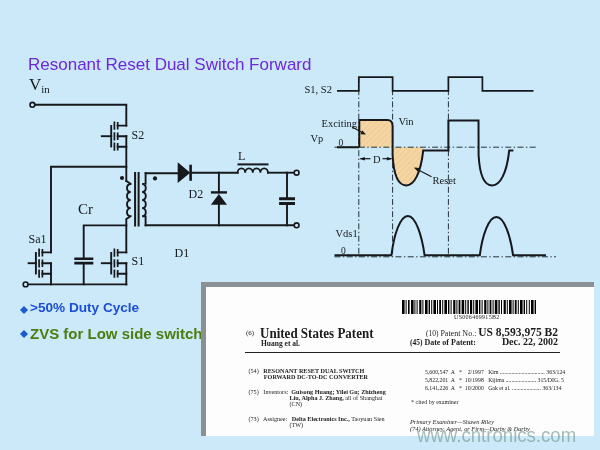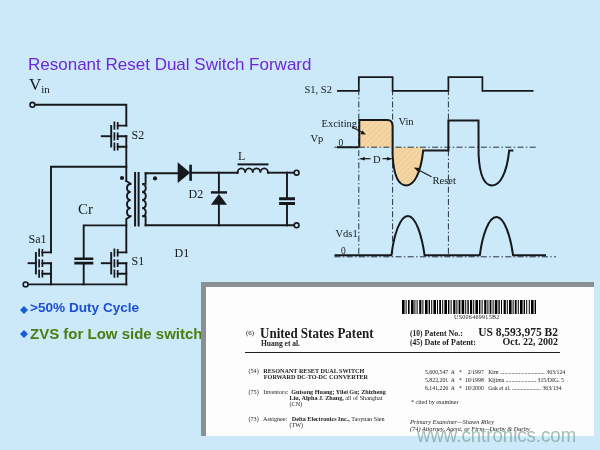--- a/index.html
+++ b/index.html
@@ -249,27 +249,27 @@
   </svg>
 
   <div class="abs" style="left:248px;top:27.5px;font-size:6px;letter-spacing:0.3px;">US006469915B2</div>
 
   <div class="abs" style="left:40px;top:42.5px;font-size:7px;">(6)</div>
 
   <div class="abs" style="left:54px;top:39px;font-size:14px;font-weight:bold;transform:scaleX(0.93);transform-origin:0 0;">United States Patent</div>
 
   <div class="abs" style="left:55px;top:52px;font-size:7.5px;font-weight:bold;text-align:center;">Huang et al.</div>
 
-  <div class="abs" style="left:204px;top:42px;font-size:7.5px;font-weight:bold;">(10) <span style="font-size:8px;">Patent No.:</span></div>
+  <div class="abs" style="left:220px;top:42px;font-size:7.5px;font-weight:normal;">(10) <span style="font-size:8px;">Patent No.:</span></div>
 
   <div class="abs" style="right:36px;top:39.5px;font-size:11.5px;font-weight:bold;">US 8,593,975 B2</div>
 
   <div class="abs" style="left:204px;top:51.5px;font-size:7.5px;font-weight:bold;text-align:right;">(45) <span style="font-size:8px;">Date of Patent:</span></div>
 
-  <div class="abs" style="right:36px;top:49.5px;font-size:10px;font-weight:bold;">Oct. 22, 2002</div>
+  <div class="abs" style="right:36px;top:49.5px;font-size:10px;font-weight:bold;">Dec. 22, 2002</div>
 
   <div class="abs" style="left:39px;top:65.2px;width:315px;height:1.4px;background:#222;"></div>
 
   <div class="abs" style="left:42.5px;top:81px;font-size:6.15px;font-weight:bold;"><span style="font-weight:normal;">(54)</span>&nbsp;&nbsp; RESONANT RESET DUAL SWITCH<br><span style="font-weight:normal;">&nbsp;&nbsp;&nbsp;&nbsp;&nbsp;&nbsp;&nbsp;&nbsp;&nbsp;&nbsp;</span>FORWARD DC-TO-DC CONVERTER</div>
 
   <div class="abs" style="left:42.5px;top:102.5px;font-size:6.15px;">(75)&nbsp;&nbsp; Inventors: &nbsp;<b>Guisong Huang; Yilei Gu; Zhizheng<br></b><span style="margin-left:41px;"><b>Liu, Alpha J. Zhang,</b> all of Shanghai</span><br><span style="margin-left:41px;">(CN)</span></div>
 
   <div class="abs" style="left:42.5px;top:129px;font-size:6.15px;">(73)&nbsp;&nbsp; Assignee: &nbsp;&nbsp;<b>Delta Electronics Inc.,</b> Taoyuan Sien<br><span style="margin-left:41px;">(TW)</span></div>
 
   <div class="abs" style="left:219px;top:81px;font-size:5.8px;line-height:8.3px;white-space:pre;">5,600,547  A   *    2/1997   Kim ............................... 363/124

